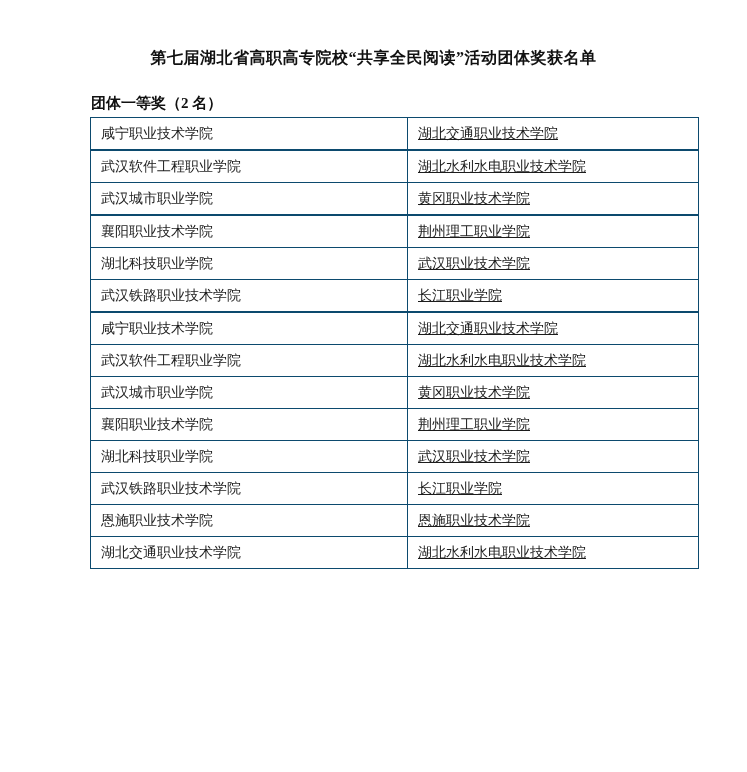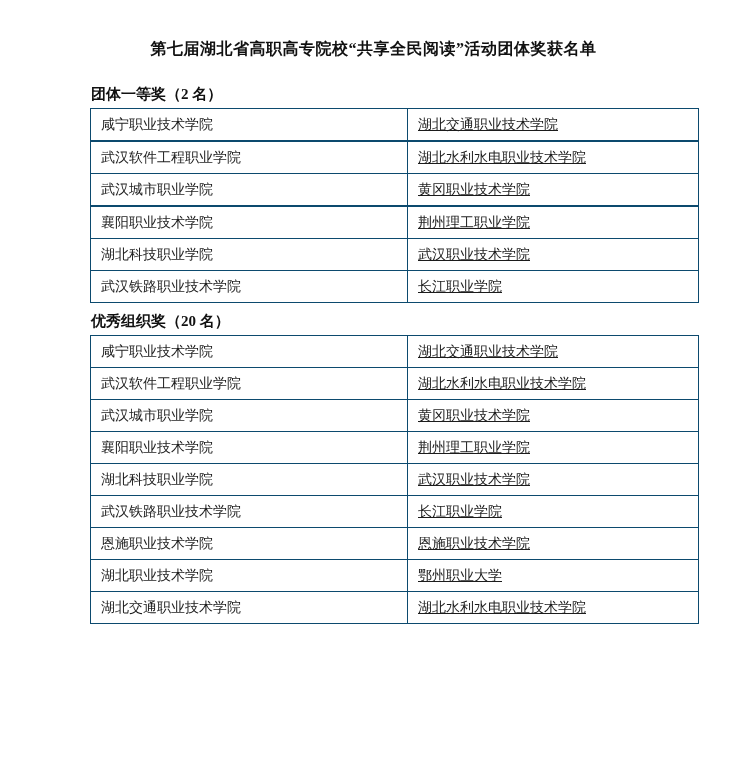--- a/index.html
+++ b/index.html
@@ -14,22 +14,22 @@
     color: #1c1c1c;
     overflow: hidden;
   }
   .page {
     width: 747px;
     height: 772px;
     background: #ffffff;
     box-sizing: border-box;
   }
   .doc-title {
-    margin: 8px;
-    padding-top: 31px;
+    margin: 0;
+    padding-top: 48px;
     text-align: center;
     font-size: 16px;
     font-weight: bold;
     line-height: 20px;
     letter-spacing: 0.5px;
     color: #111111;
   }
   .content {
     margin-left: 90px;
     width: 578px;
@@ -111,21 +111,20 @@
           </tr>
           <tr>
             <td class="c1">武汉铁路职业技术学院</td>
             <td class="c2">长江职业学院</td>
           </tr>
         </tbody>
       </table>
     </div>
 
     <div class="award-section">
-      <h2 class="section-heading">优秀组织奖（20 名）</h2>
       <table class="award-table">
         <tbody>
           <tr>
             <td class="c1">咸宁职业技术学院</td>
             <td class="c2">湖北交通职业技术学院</td>
           </tr>
           <tr>
             <td class="c1">武汉软件工程职业学院</td>
             <td class="c2">湖北水利水电职业技术学院</td>
           </tr>
@@ -143,24 +142,20 @@
           </tr>
           <tr>
             <td class="c1">武汉铁路职业技术学院</td>
             <td class="c2">长江职业学院</td>
           </tr>
           <tr>
             <td class="c1">恩施职业技术学院</td>
             <td class="c2">恩施职业技术学院</td>
           </tr>
           <tr>
-            <td class="c1">湖北职业技术学院</td>
-            <td class="c2">鄂州职业大学</td>
-          </tr>
-          <tr>
             <td class="c1">湖北交通职业技术学院</td>
             <td class="c2">湖北水利水电职业技术学院</td>
           </tr>
         </tbody>
       </table>
     </div>
 
   </div>
 </div>
 

